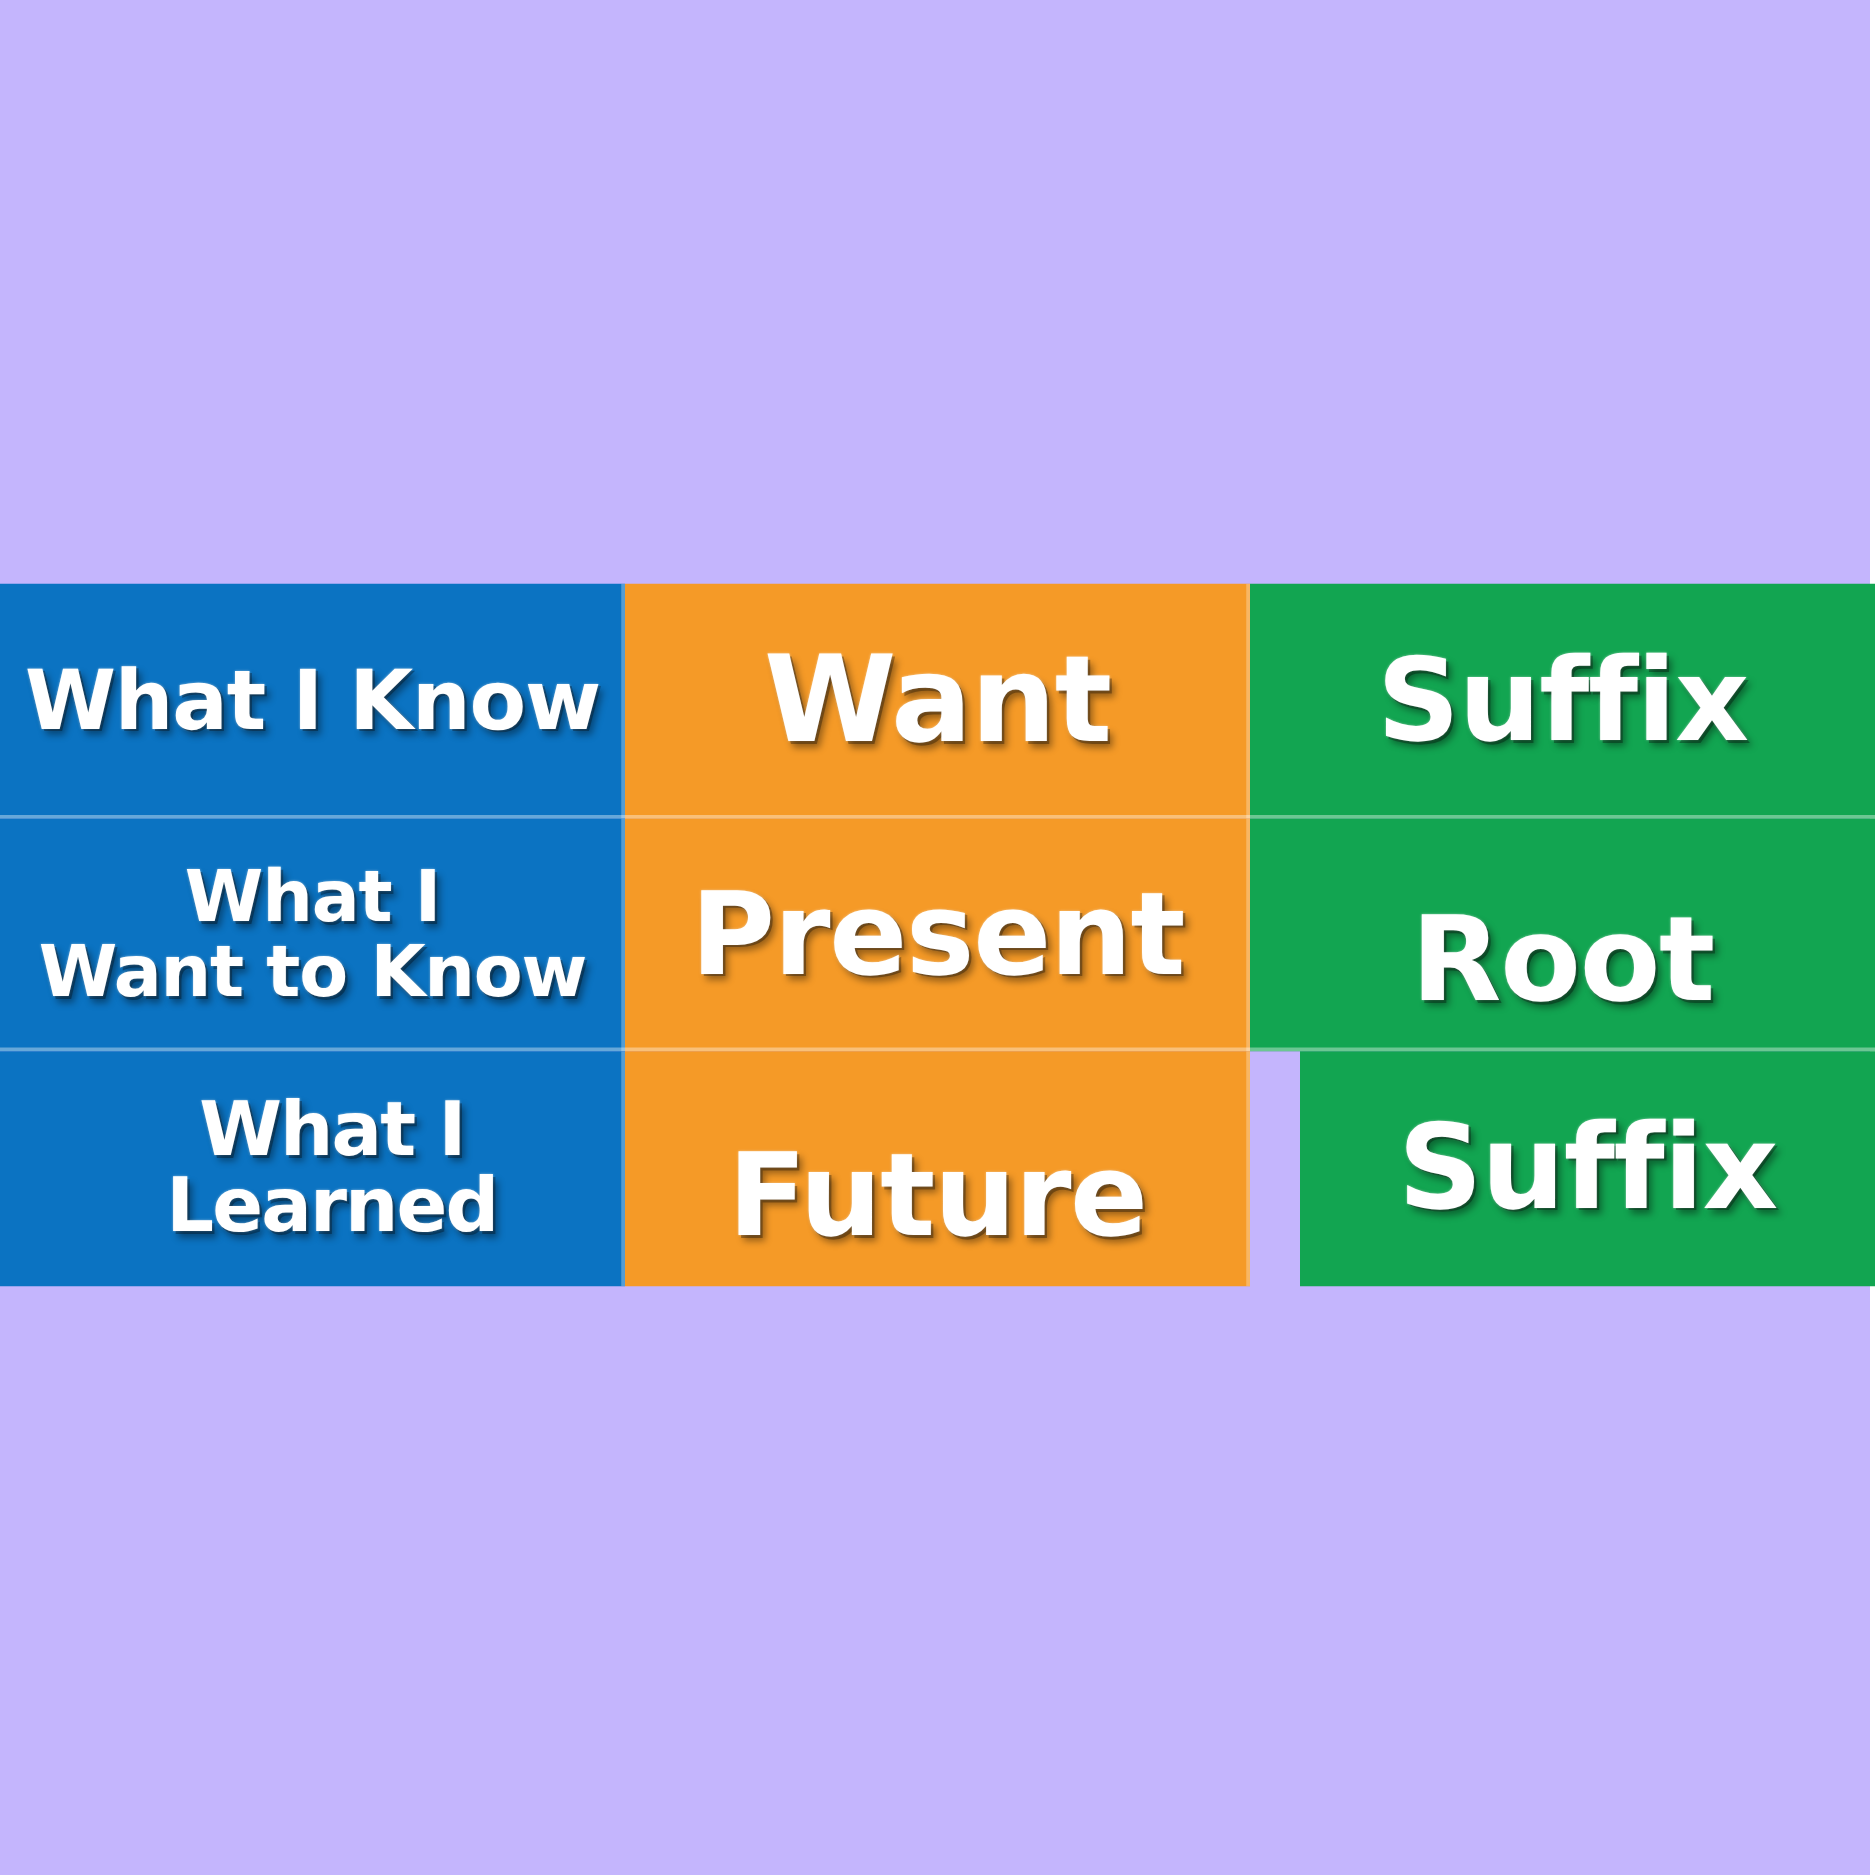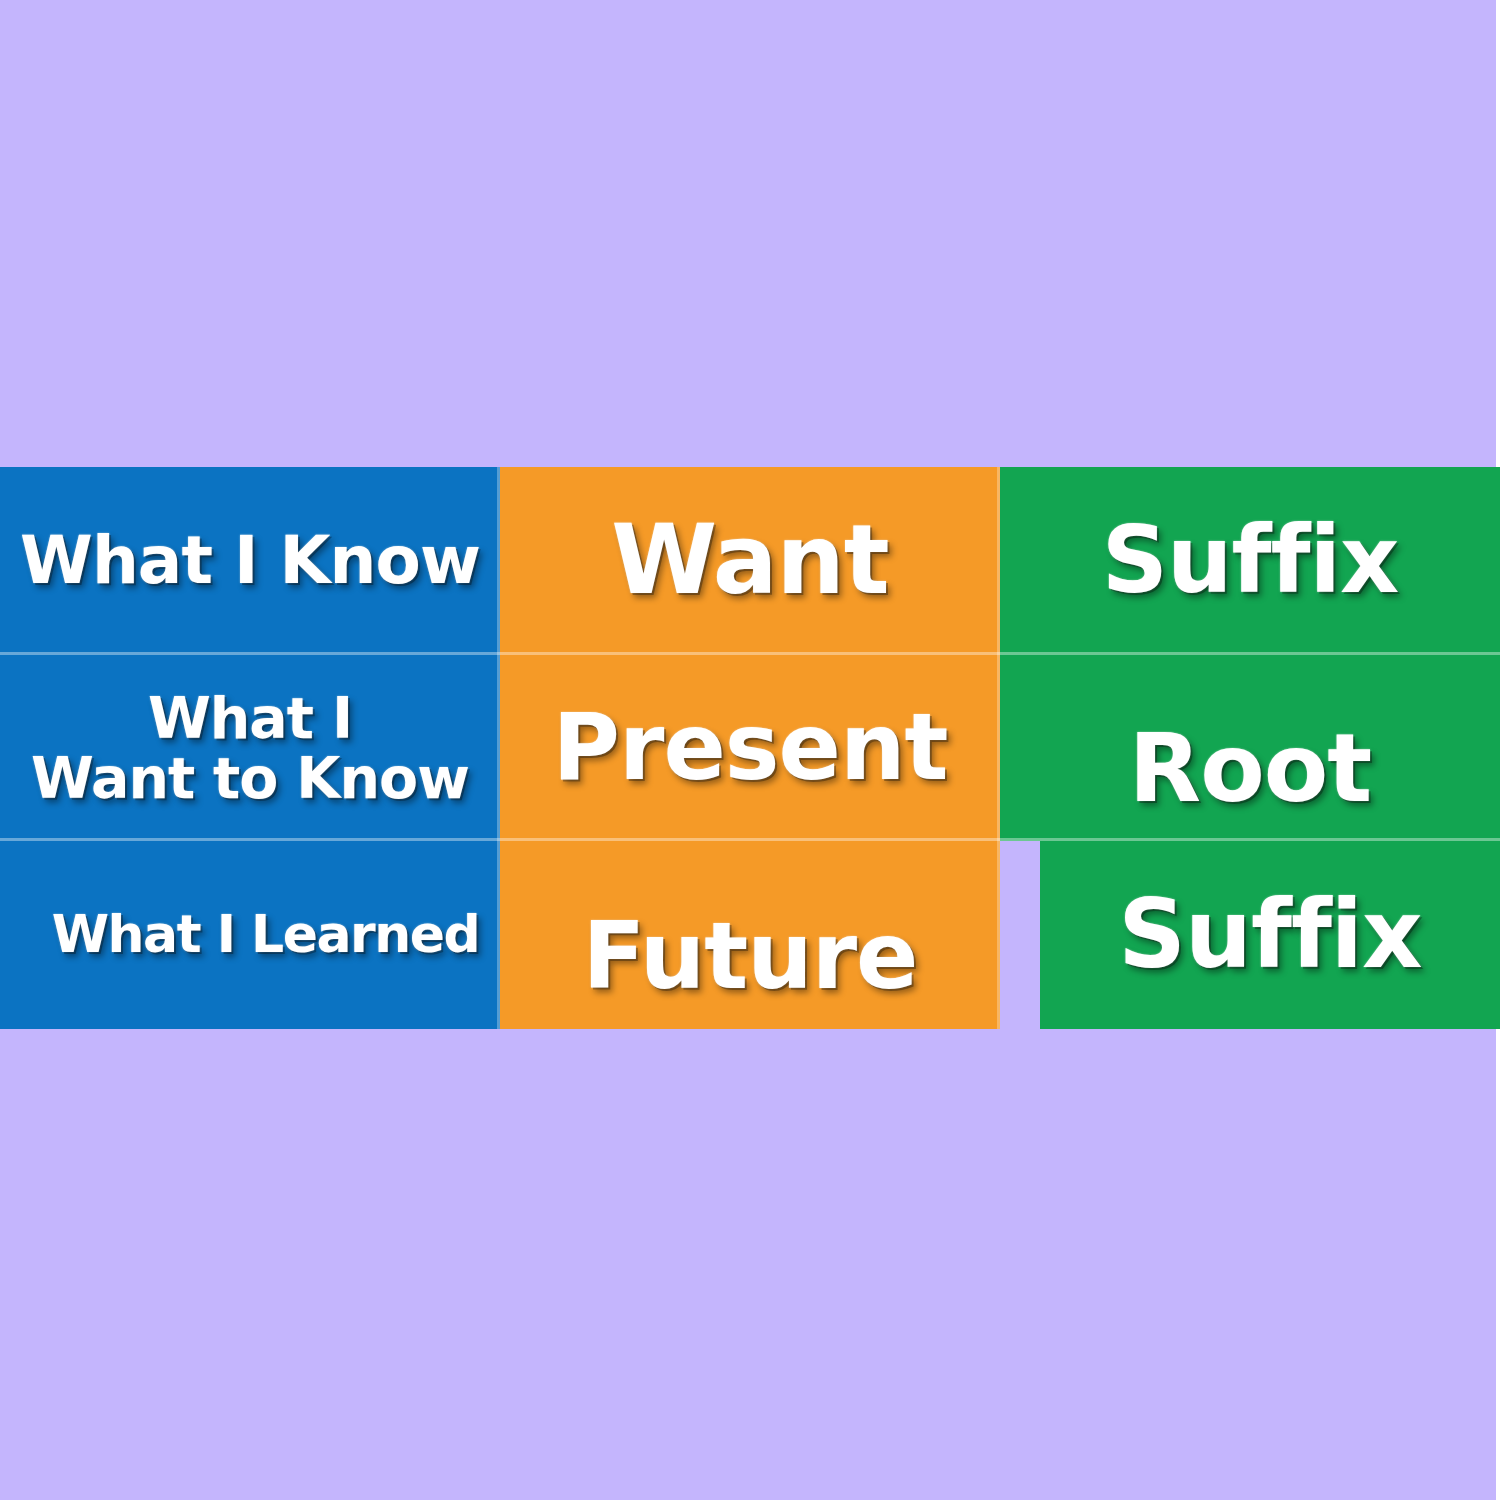--- a/index.html
+++ b/index.html
@@ -90,21 +90,21 @@
        2px 2px 0   rgba(0, 0, 0, 0.30),
        4px 5px 6px rgba(0, 0, 0, 0.38),
        0 0 2px     rgba(255, 255, 255, 0.55);
     padding: 0 14px;
     box-sizing: border-box;
   }
 
   
   .s-know      { font-size: 66px; letter-spacing: -1px; }
   .s-want      { font-size: 57px; letter-spacing: -1px; line-height: 1.06; }
-  .s-learned   { font-size: 52px; letter-spacing: -1.5px; padding-left: 45px; }
+  .s-learned   { font-size: 60px; letter-spacing: -1.5px; padding-left: 45px; }
   .s-past      { font-size: 96px; letter-spacing: -1px; }
   .s-present   { font-size: 92px; letter-spacing: -1px; }
   .s-future    { font-size: 92px; letter-spacing: -1px; margin-top: 44px; }
   .s-prefix    { font-size: 92px; letter-spacing: -1px; }
   .s-root      { font-size: 94px; letter-spacing: -1px; margin-top: 41px; }
   .s-suffix    { font-size: 94px; letter-spacing: -1px; }
 </style>
 </head>
 <body style="background-color: rgb(255, 255, 255);">
 

